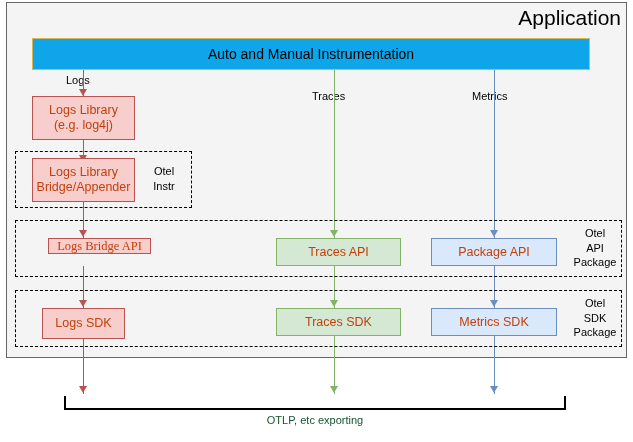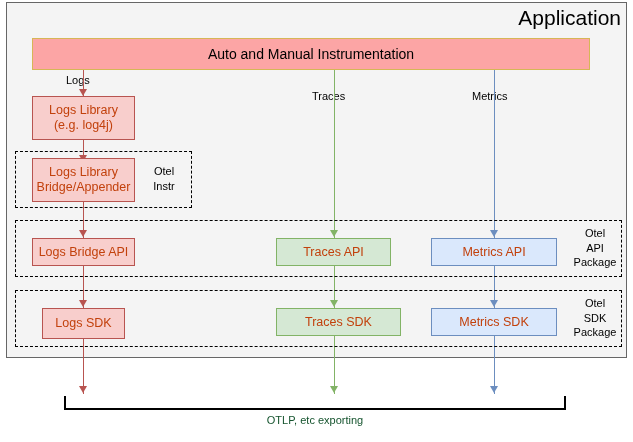--- a/index.html
+++ b/index.html
@@ -39,21 +39,21 @@
     white-space: nowrap;
   }
 
   
   .instr-bar {
     position: absolute;
     left: 32px;
     top: 38px;
     width: 558px;
     height: 32px;
-    background: #fca5a5;
+    background: #0ea5e9;
     border: 1.3px solid #d6b656;
     box-sizing: border-box;
     display: flex;
     align-items: center;
     justify-content: center;
     font-size: 14px;
     color: #000000;
   }
 
   
@@ -211,25 +211,25 @@
   <div class="dashed-label" style="left:570px; top:296px; width:50px;">Otel
 SDK
 Package</div>
 
   <div class="node logs" style="left:32px; top:96px; width:103px; height:44px;">Logs Library
 (e.g. log4j)</div>
 
   <div class="node logs" style="left:32px; top:158px; width:103px; height:44px;">Logs Library
 Bridge/Appender</div>
 
-  <div class="node logs" style="left:32px; top:238px; width:103px; height:28px;">Logs Bridge API</div>
-
-  <div class="node traces" style="left:276px; top:238px; width:115px; height:28px;">Traces API</div>
-
-  <div class="node metrics" style="left:431px; top:238px; width:126px; height:28px;">Metrics API</div>
+  <div class="node logs" style="left:48px; top:238px; width:103px; height:16px;font-family:Liberation Serif, serif;">Logs Bridge API</div>
+
+  <div class="node traces" style="left:276px; top:238px; width:125px; height:28px;">Traces API</div>
+
+  <div class="node metrics" style="left:431px; top:238px; width:126px; height:28px;">Package API</div>
 
   <div class="node logs" style="left:42px; top:308px; width:83px; height:31px;">Logs SDK</div>
 
   <div class="node traces" style="left:276px; top:308px; width:125px; height:28px;">Traces SDK</div>
 
   <div class="node metrics" style="left:431px; top:308px; width:126px; height:28px;">Metrics SDK</div>
 
   <div class="bracket"></div>
   <div class="export-label">OTLP, etc exporting</div>
 

